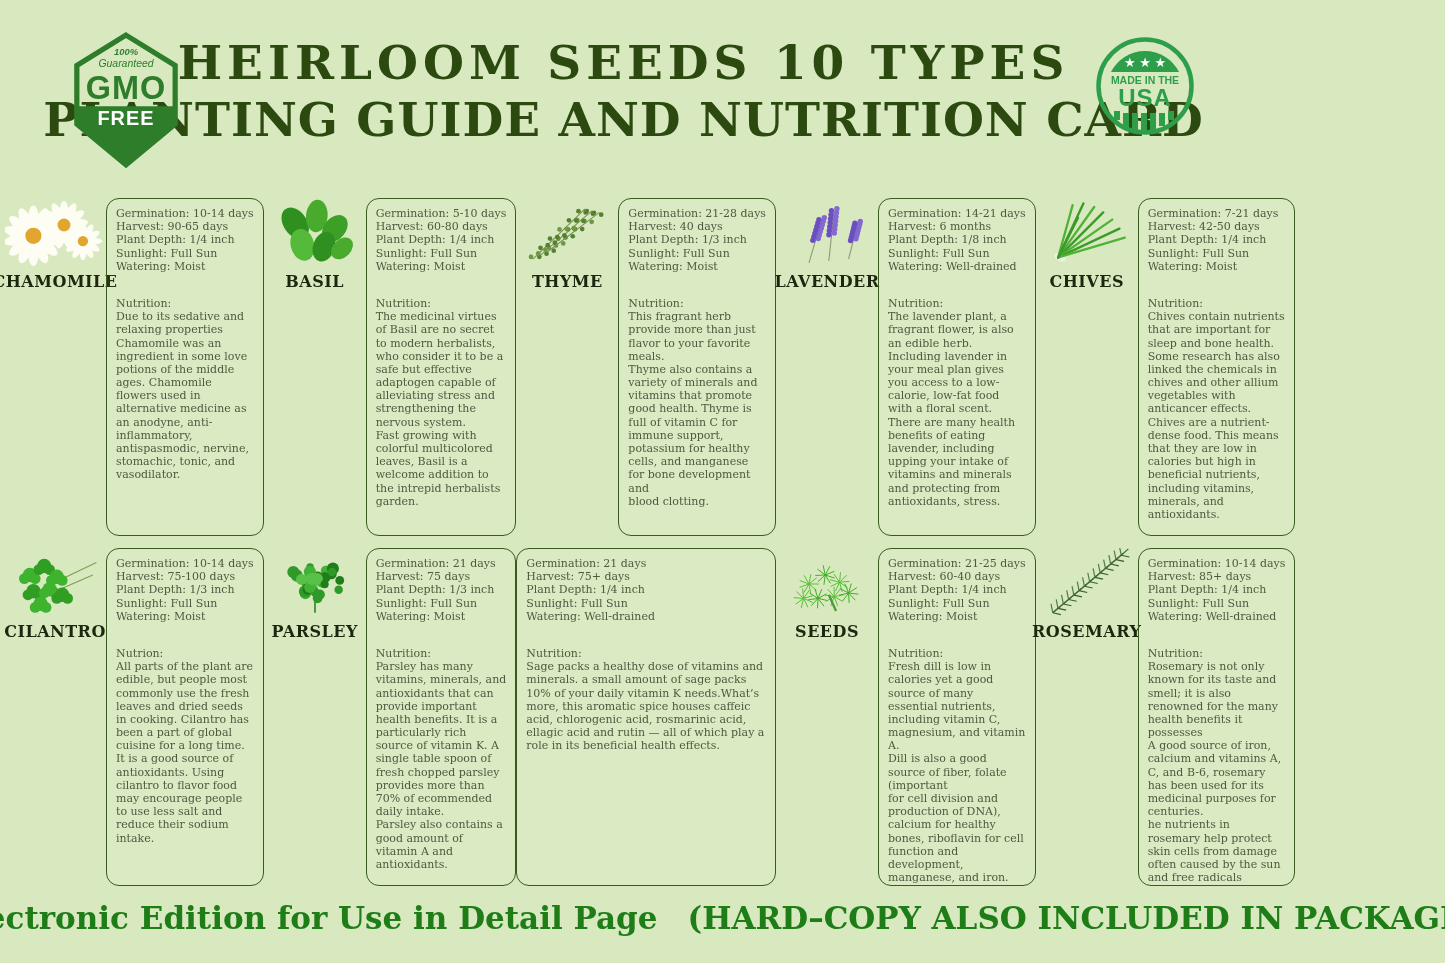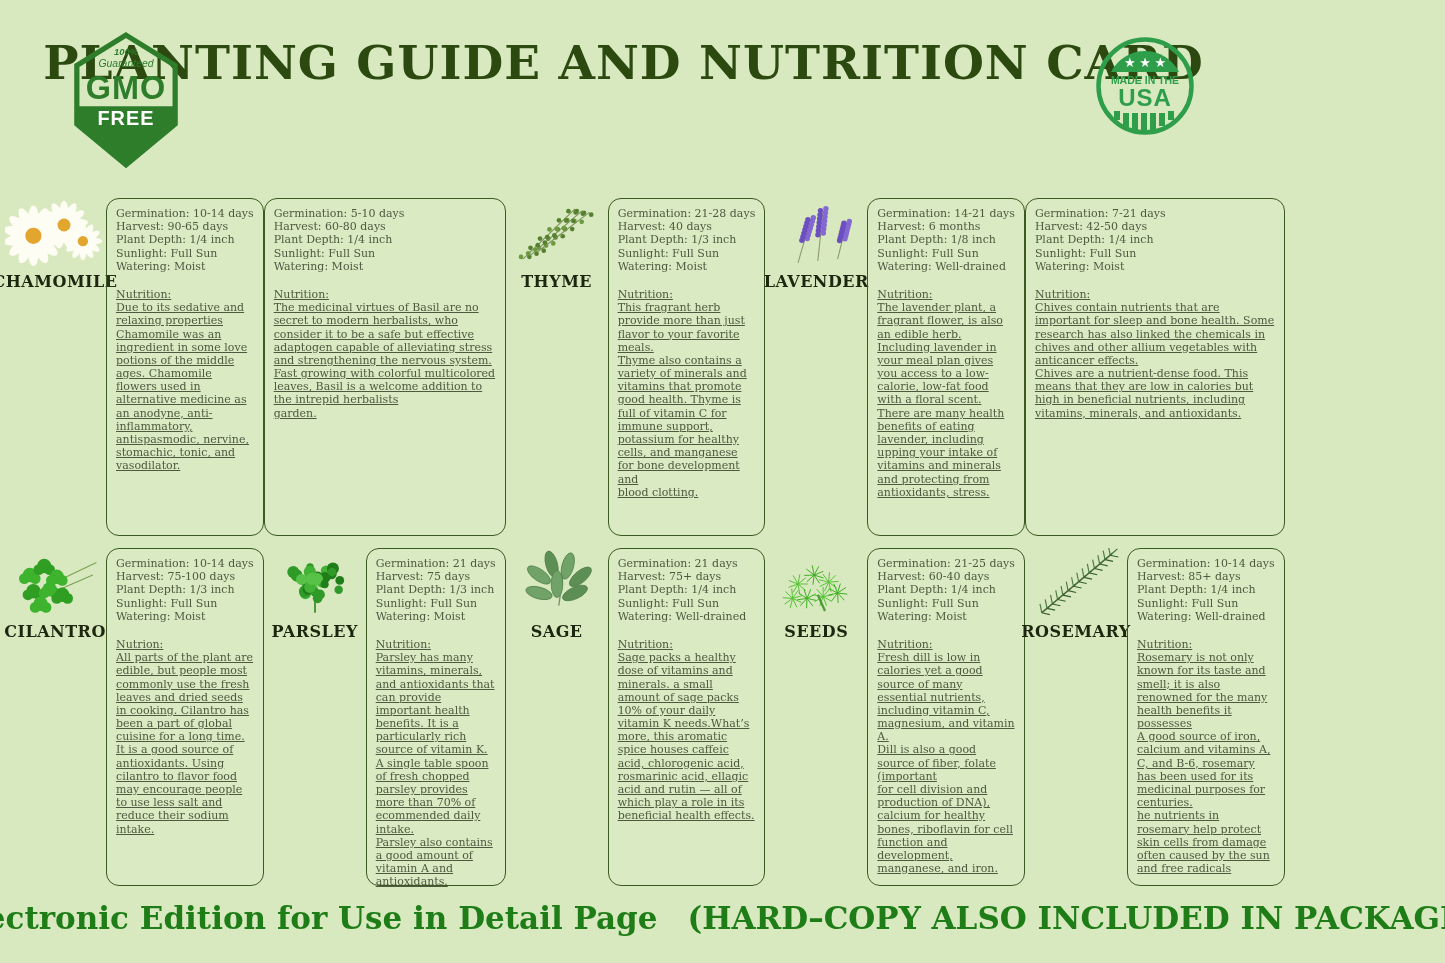--- a/index.html
+++ b/index.html
@@ -16,21 +16,21 @@
 
   
   .grid { display:grid; grid-template-columns:repeat(5, 1fr); padding:6px 6px 0 4px; row-gap:12px; }
   .card { display:flex; height:338px; }
   .card-left { width:102px; flex:none; display:flex; flex-direction:column; align-items:center; }
   .herb-art { width:100px; height:72px; }
   .card-name { font-weight:bold; font-size:16px; color:#1d260e; letter-spacing:0.5px; white-space:nowrap; margin-top:2px; }
   .card-box { flex:1; border:1.6px solid #3a5a20; border-radius:13px; padding:8px 9px; color:#4e5a40;
               font-size:11px; line-height:1.2; background:rgba(255,255,255,0.06); min-width:0; }
   .info-lines div { white-space:nowrap; }
-  .nutrition-block { margin-top:15px;text-decoration:underline; }
+  .nutrition-block { margin-top:24px; }
   .nutrition-text { white-space:pre-line; }
 
   
   .footer { display:flex; justify-content:center; align-items:baseline; gap:30px; margin-top:14px;
             font-weight:bold; font-size:31px; color:#1e7d17; white-space:nowrap; }
 
   svg text { font-family:"Liberation Sans", sans-serif; }
 </style>
 </head>
 <body>
@@ -59,20 +59,21 @@
         <rect x="28" y="77" width="6" height="14"></rect>
         <rect x="37" y="77" width="6" height="19"></rect>
         <rect x="46" y="77" width="6" height="20"></rect>
         <rect x="55" y="77" width="6" height="18"></rect>
         <rect x="64" y="77" width="6" height="13"></rect>
         <rect x="73" y="75" width="6" height="9"></rect>
       </g>
     </svg>
 
     <div class="titles">
+      <div class="title1">HEIRLOOM SEEDS 10 TYPES</div>
       <div class="title2">PLANTING GUIDE AND NUTRITION CARD</div>
     </div>
   </div>
 
   <div class="grid" id="cards-grid">
   <div class="card">
     <div class="card-left">
       <div class="herb-art"><svg viewBox="0 0 100 80" width="100" height="72">
               <ellipse cx="26" cy="23.4" rx="6" ry="15" fill="#fdfdf4" transform="rotate(0 26 42)"></ellipse>
               <ellipse cx="26" cy="23.4" rx="6" ry="15" fill="#fdfdf4" transform="rotate(25.714285714285715 26 42)"></ellipse>
@@ -128,20 +129,31 @@
             <div>Watering: Moist</div>
           </div>
       <div class="nutrition-block">
         <div class="nutrition-label">Nutrition:</div>
         <div class="nutrition-text">Due to its sedative and relaxing properties Chamomile was an ingredient in some love potions of the middle ages. Chamomile flowers used in alternative medicine as an anodyne, anti-inflammatory, antispasmodic, nervine, stomachic, tonic, and vasodilator.</div>
       </div>
     </div>
   </div>
 
   <div class="card">
+    <div class="card-left">
+      <div class="herb-art"><svg viewBox="0 0 100 80" width="100" height="72">
+              <ellipse cx="28" cy="28" rx="13" ry="19" fill="#2f8f1f" transform="rotate(-35 28 28)"></ellipse>
+              <ellipse cx="52" cy="20" rx="12" ry="18" fill="#49ab2e" transform="rotate(5 52 20)"></ellipse>
+              <ellipse cx="72" cy="34" rx="12" ry="17" fill="#3da026" transform="rotate(40 72 34)"></ellipse>
+              <ellipse cx="36" cy="52" rx="13" ry="18" fill="#55b93a" transform="rotate(-15 36 52)"></ellipse>
+              <ellipse cx="60" cy="54" rx="12" ry="17" fill="#2f8f1f" transform="rotate(20 60 54)"></ellipse>
+              <ellipse cx="80" cy="56" rx="10" ry="14" fill="#49ab2e" transform="rotate(45 80 56)"></ellipse>
+            </svg></div>
+      <div class="card-name">BASIL</div>
+    </div>
     <div class="card-box">
       <div class="info-lines">
             <div>Germination: 5-10 days</div>
             <div>Harvest: 60-80 days</div>
             <div>Plant Depth: 1/4 inch</div>
             <div>Sunlight: Full Sun</div>
             <div>Watering: Moist</div>
           </div>
       <div class="nutrition-block">
         <div class="nutrition-label">Nutrition:</div>
@@ -275,20 +287,34 @@
           </div>
       <div class="nutrition-block">
         <div class="nutrition-label">Nutrition:</div>
         <div class="nutrition-text">The lavender plant, a fragrant flower, is also an edible herb. Including lavender in your meal plan gives you access to a low-calorie, low-fat food with a floral scent.
 There are many health benefits of eating lavender, including upping your intake of vitamins and minerals and protecting from antioxidants, stress.</div>
       </div>
     </div>
   </div>
 
   <div class="card">
+    <div class="card-left">
+      <div class="herb-art"><svg viewBox="0 0 100 80" width="100" height="72">
+              <ellipse cx="20" cy="66" rx="7" ry="4" fill="#eaf0e2" transform="rotate(30 20 66)"></ellipse>
+              <line x1="18" y1="66" x2="34" y2="8" stroke="#52b238" stroke-width="2.6" stroke-linecap="round"></line>
+              <line x1="18" y1="66" x2="46" y2="6" stroke="#3c9a28" stroke-width="2.6" stroke-linecap="round"></line>
+              <line x1="18" y1="66" x2="58" y2="10" stroke="#52b238" stroke-width="2.6" stroke-linecap="round"></line>
+              <line x1="18" y1="66" x2="68" y2="16" stroke="#3c9a28" stroke-width="2.6" stroke-linecap="round"></line>
+              <line x1="18" y1="66" x2="78" y2="24" stroke="#52b238" stroke-width="2.6" stroke-linecap="round"></line>
+              <line x1="18" y1="66" x2="86" y2="34" stroke="#3c9a28" stroke-width="2.6" stroke-linecap="round"></line>
+              <line x1="18" y1="66" x2="92" y2="44" stroke="#52b238" stroke-width="2.6" stroke-linecap="round"></line>
+              <line x1="18" y1="66" x2="40" y2="22" stroke="#3c9a28" stroke-width="2.6" stroke-linecap="round"></line>
+            </svg></div>
+      <div class="card-name">CHIVES</div>
+    </div>
     <div class="card-box">
       <div class="info-lines">
             <div>Germination: 7-21 days</div>
             <div>Harvest: 42-50 days</div>
             <div>Plant Depth: 1/4 inch</div>
             <div>Sunlight: Full Sun</div>
             <div>Watering: Moist</div>
           </div>
       <div class="nutrition-block">
         <div class="nutrition-label">Nutrition:</div>
@@ -394,33 +420,20 @@
           </div>
       <div class="nutrition-block">
         <div class="nutrition-label">Nutrition:</div>
         <div class="nutrition-text">Parsley has many vitamins, minerals, and antioxidants that can provide important health benefits. It is a particularly rich source of vitamin K. A single table spoon of fresh chopped parsley provides more than 70% of ecommended daily intake.
 Parsley also contains a good amount of vitamin A and antioxidants.</div>
       </div>
     </div>
   </div>
 
   <div class="card">
-    <div class="card-left">
-      <div class="herb-art"><svg viewBox="0 0 100 80" width="100" height="72">
-              <line x1="52" y1="64" x2="58" y2="20" stroke="#77956a" stroke-width="1.5"></line>
-              <ellipse cx="30" cy="30" rx="6.5" ry="15" fill="#71a368" stroke="#4c7c46" stroke-width="0.8" transform="rotate(-55 30 30)"></ellipse>
-              <ellipse cx="44" cy="18" rx="6.5" ry="15" fill="#5d8f55" stroke="#4c7c46" stroke-width="0.8" transform="rotate(-15 44 18)"></ellipse>
-              <ellipse cx="62" cy="20" rx="6.5" ry="15" fill="#71a368" stroke="#4c7c46" stroke-width="0.8" transform="rotate(15 62 20)"></ellipse>
-              <ellipse cx="76" cy="32" rx="6.5" ry="15" fill="#5d8f55" stroke="#4c7c46" stroke-width="0.8" transform="rotate(50 76 32)"></ellipse>
-              <ellipse cx="30" cy="50" rx="6.5" ry="15" fill="#71a368" stroke="#4c7c46" stroke-width="0.8" transform="rotate(-75 30 50)"></ellipse>
-              <ellipse cx="70" cy="50" rx="6.5" ry="15" fill="#5d8f55" stroke="#4c7c46" stroke-width="0.8" transform="rotate(65 70 50)"></ellipse>
-              <ellipse cx="50" cy="40" rx="6.5" ry="15" fill="#71a368" stroke="#4c7c46" stroke-width="0.8" transform="rotate(0 50 40)"></ellipse>
-            </svg></div>
-      <div class="card-name">SAGE</div>
-    </div>
     <div class="card-box">
       <div class="info-lines">
             <div>Germination: 21 days</div>
             <div>Harvest: 75+ days</div>
             <div>Plant Depth: 1/4 inch</div>
             <div>Sunlight: Full Sun</div>
             <div>Watering: Well-drained</div>
           </div>
       <div class="nutrition-block">
         <div class="nutrition-label">Nutrition:</div>

